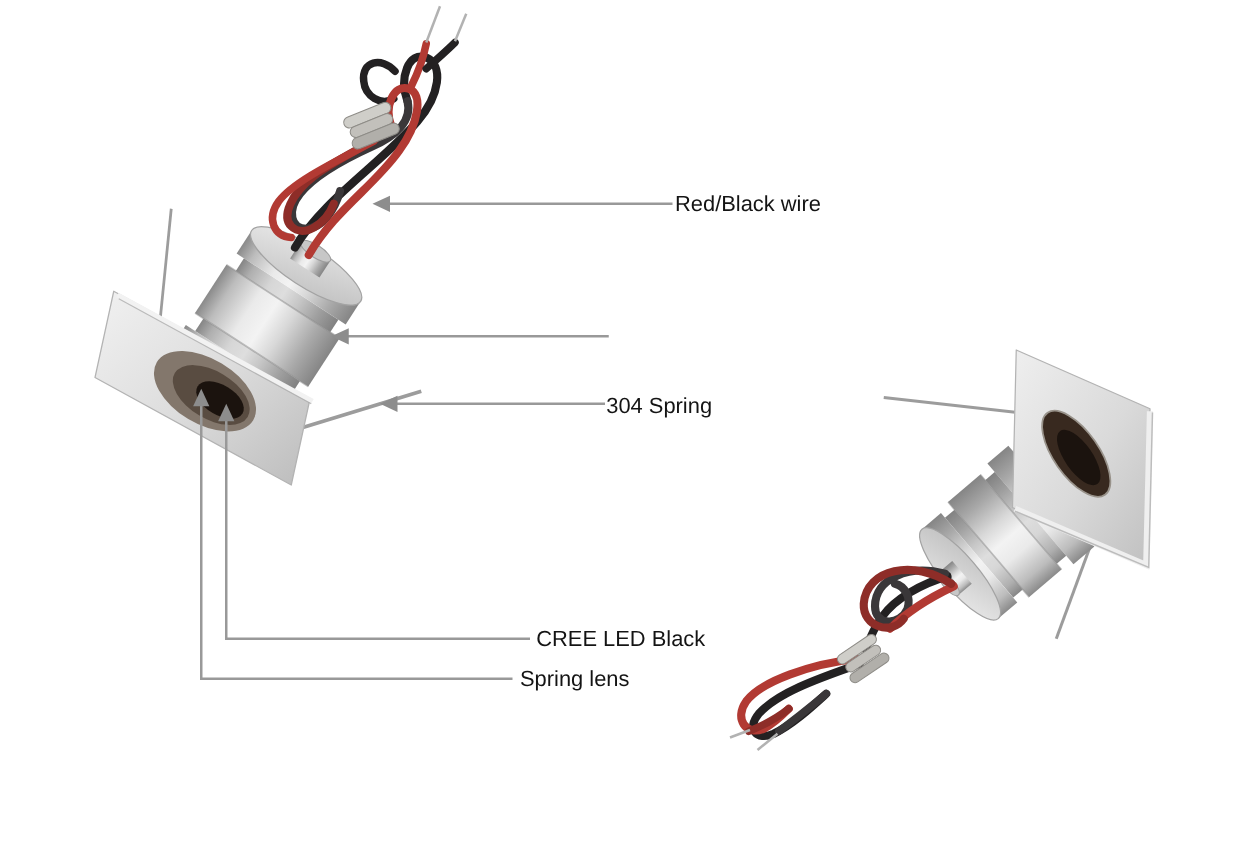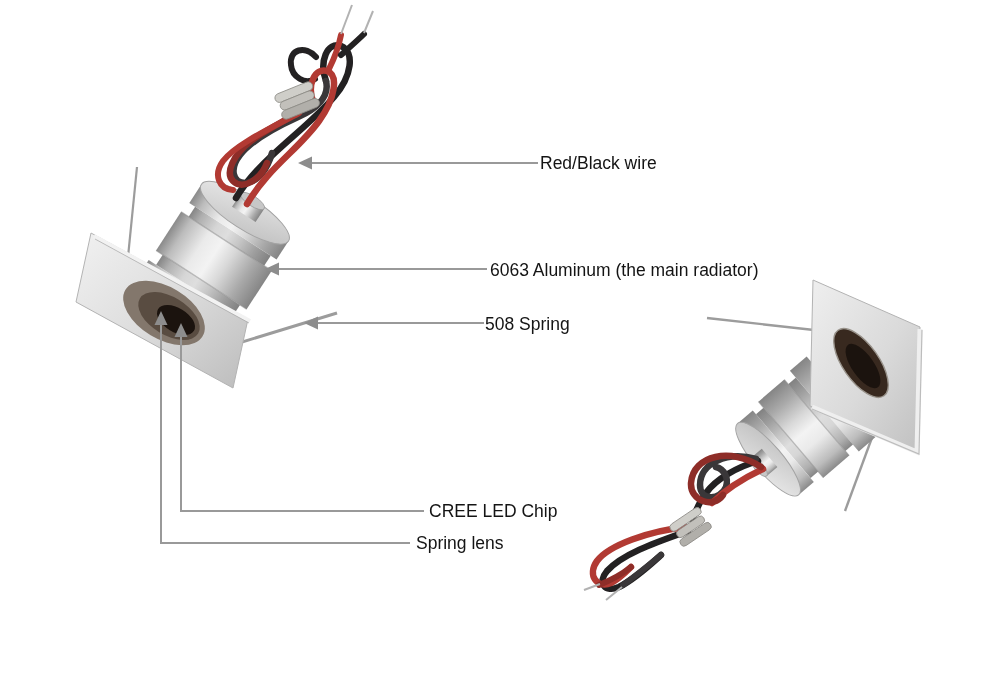--- a/index.html
+++ b/index.html
@@ -152,17 +152,16 @@
 
       <path class="leader" d="M424,511 L181,511 L181,336" stroke="#999999"></path>
       <polygon points="181,323 174.5,337 187.5,337" fill="#8d8d8d"></polygon>
 
       <path class="leader" d="M410,543 L161,543 L161,324" stroke="#999999"></path>
       <polygon points="161,311 154.5,325 167.5,325" fill="#8d8d8d"></polygon>
     </g>
   </svg>
 
   <div class="lbl" style="left:540px;top:153px">Red/Black wire</div>
-  <div class="lbl" style="left:490px;top:260px">6063 Aluminum (the main radiator)</div>
-  <div class="lbl" style="left:485px;top:314px">508 Spring</div>
-  <div class="lbl" style="left:429px;top:501px">CREE LED Chip</div>
+  <div class="lbl" style="left:485px;top:314px">304 Spring</div>
+  <div class="lbl" style="left:429px;top:501px">CREE LED Black</div>
   <div class="lbl" style="left:416px;top:533px">Spring lens</div>
 </div>
 
 </body></html>

